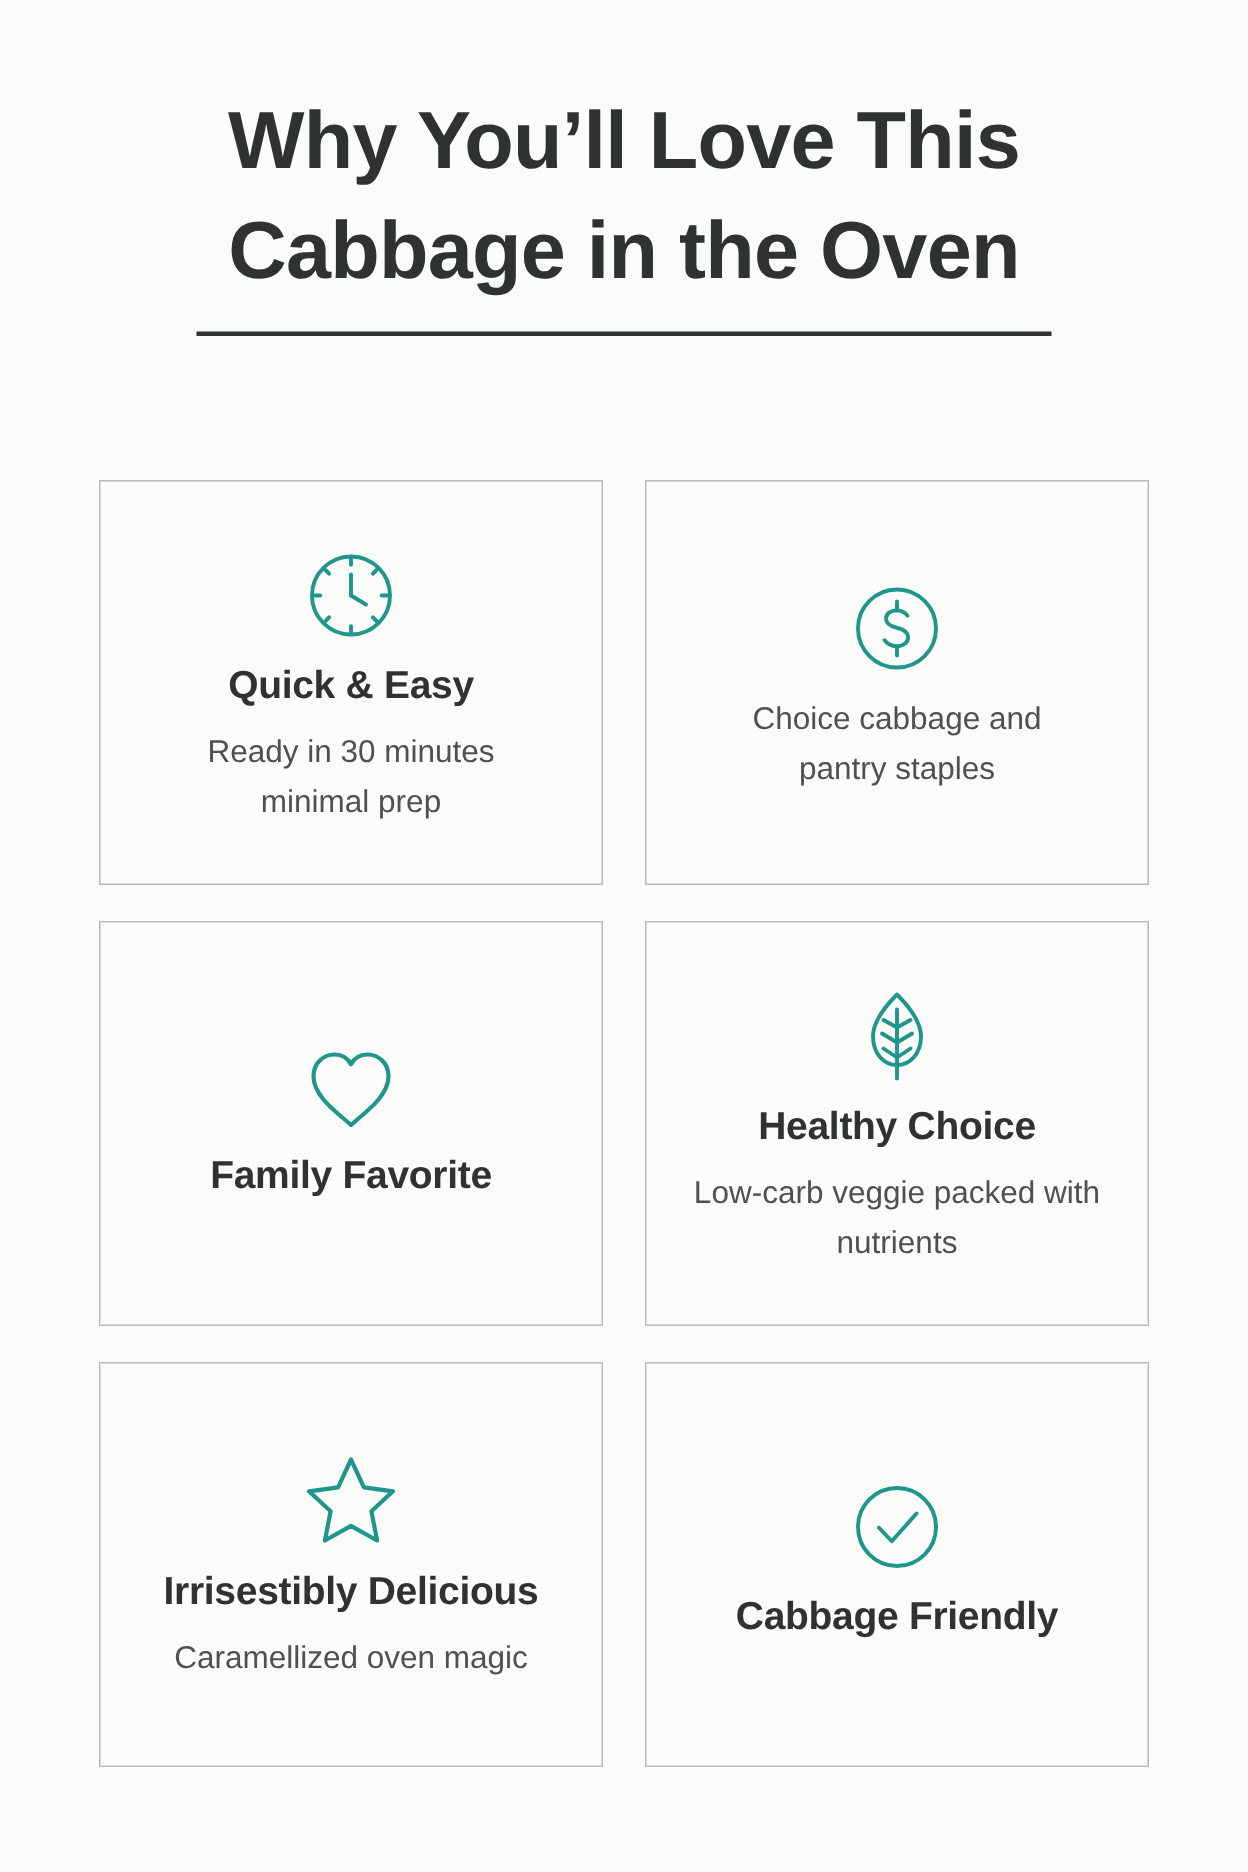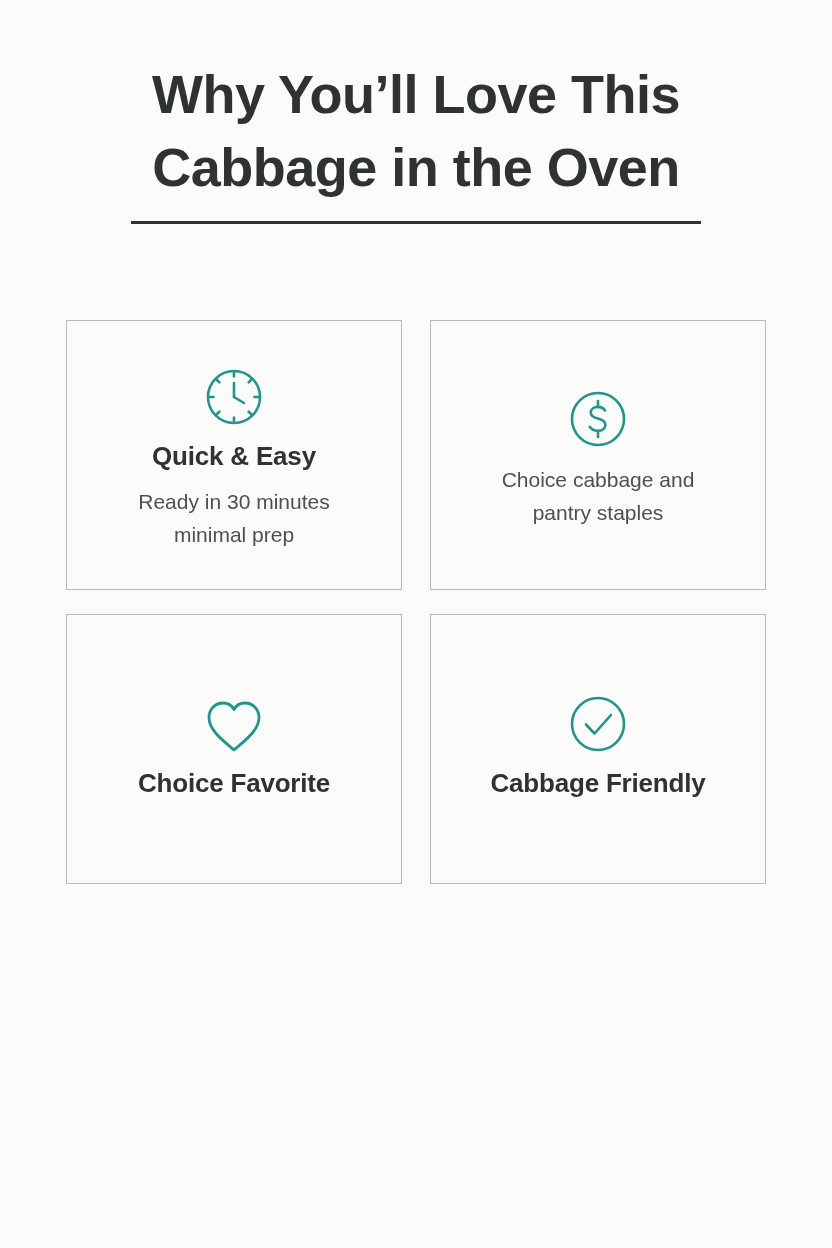--- a/index.html
+++ b/index.html
@@ -127,24 +127,49 @@
       </div>
       <div class="card-desc">Choice cabbage and pantry staples</div>
     </div>
 
     <div class="card">
       <div class="card-icon">
         <svg width="76" height="72" viewBox="0 0 76 72" fill="none" stroke="#1f968b" stroke-width="2.8">
           <path d="M38 62C30 54.5 13 43.5 13 29.5 13 21 19.5 15 27 15c5 0 9 2.7 11 6.5C40 17.7 44 15 49 15c7.5 0 14 6 14 14.5C63 43.5 46 54.5 38 62z" stroke-linejoin="round"></path>
         </svg>
       </div>
-      <div class="card-title">Choice Favorite</div>
+      <div class="card-title">Family Favorite</div>
     </div>
 
+    <div class="card">
+      <div class="card-icon">
+        <svg width="72" height="76" viewBox="0 0 72 76" fill="none" stroke="#1f968b" stroke-width="2.6">
+          <path d="M36 10c10 10 16 19 16 28 0 11-7 19-16 19s-16-8-16-19c0-9 6-18 16-28z" stroke-linejoin="round"></path>
+          <line x1="36" y1="20" x2="36" y2="66" stroke-linecap="round"></line>
+          <line x1="36" y1="32" x2="27" y2="27" stroke-linecap="round"></line>
+          <line x1="36" y1="32" x2="45" y2="27" stroke-linecap="round"></line>
+          <line x1="36" y1="42" x2="26" y2="36" stroke-linecap="round"></line>
+          <line x1="36" y1="42" x2="46" y2="36" stroke-linecap="round"></line>
+          <line x1="36" y1="52" x2="27" y2="46" stroke-linecap="round"></line>
+          <line x1="36" y1="52" x2="45" y2="46" stroke-linecap="round"></line>
+        </svg>
+      </div>
+      <div class="card-title">Healthy Choice</div>
+      <div class="card-desc wide">Low-carb veggie packed with nutrients</div>
+    </div>
 
+    <div class="card">
+      <div class="card-icon">
+        <svg width="76" height="74" viewBox="0 0 76 74" fill="none" stroke="#1f968b" stroke-width="2.8">
+          <path d="M38 9l8.6 18.6L66 30.2 51.6 43.5 55.4 63 38 53.3 20.6 63l3.8-19.5L10 30.2l19.4-2.6z" stroke-linejoin="round"></path>
+        </svg>
+      </div>
+      <div class="card-title">Irrisestibly Delicious</div>
+      <div class="card-desc">Caramellized oven magic</div>
+    </div>
 
     <div class="card">
       <div class="card-icon">
         <svg width="72" height="72" viewBox="0 0 72 72" fill="none" stroke="#1f968b" stroke-width="2.6">
           <circle cx="36" cy="36" r="26"></circle>
           <path d="M24 36.5l8.5 9L49 27" stroke-linecap="round" stroke-linejoin="round"></path>
         </svg>
       </div>
       <div class="card-title">Cabbage Friendly</div>
     </div>

